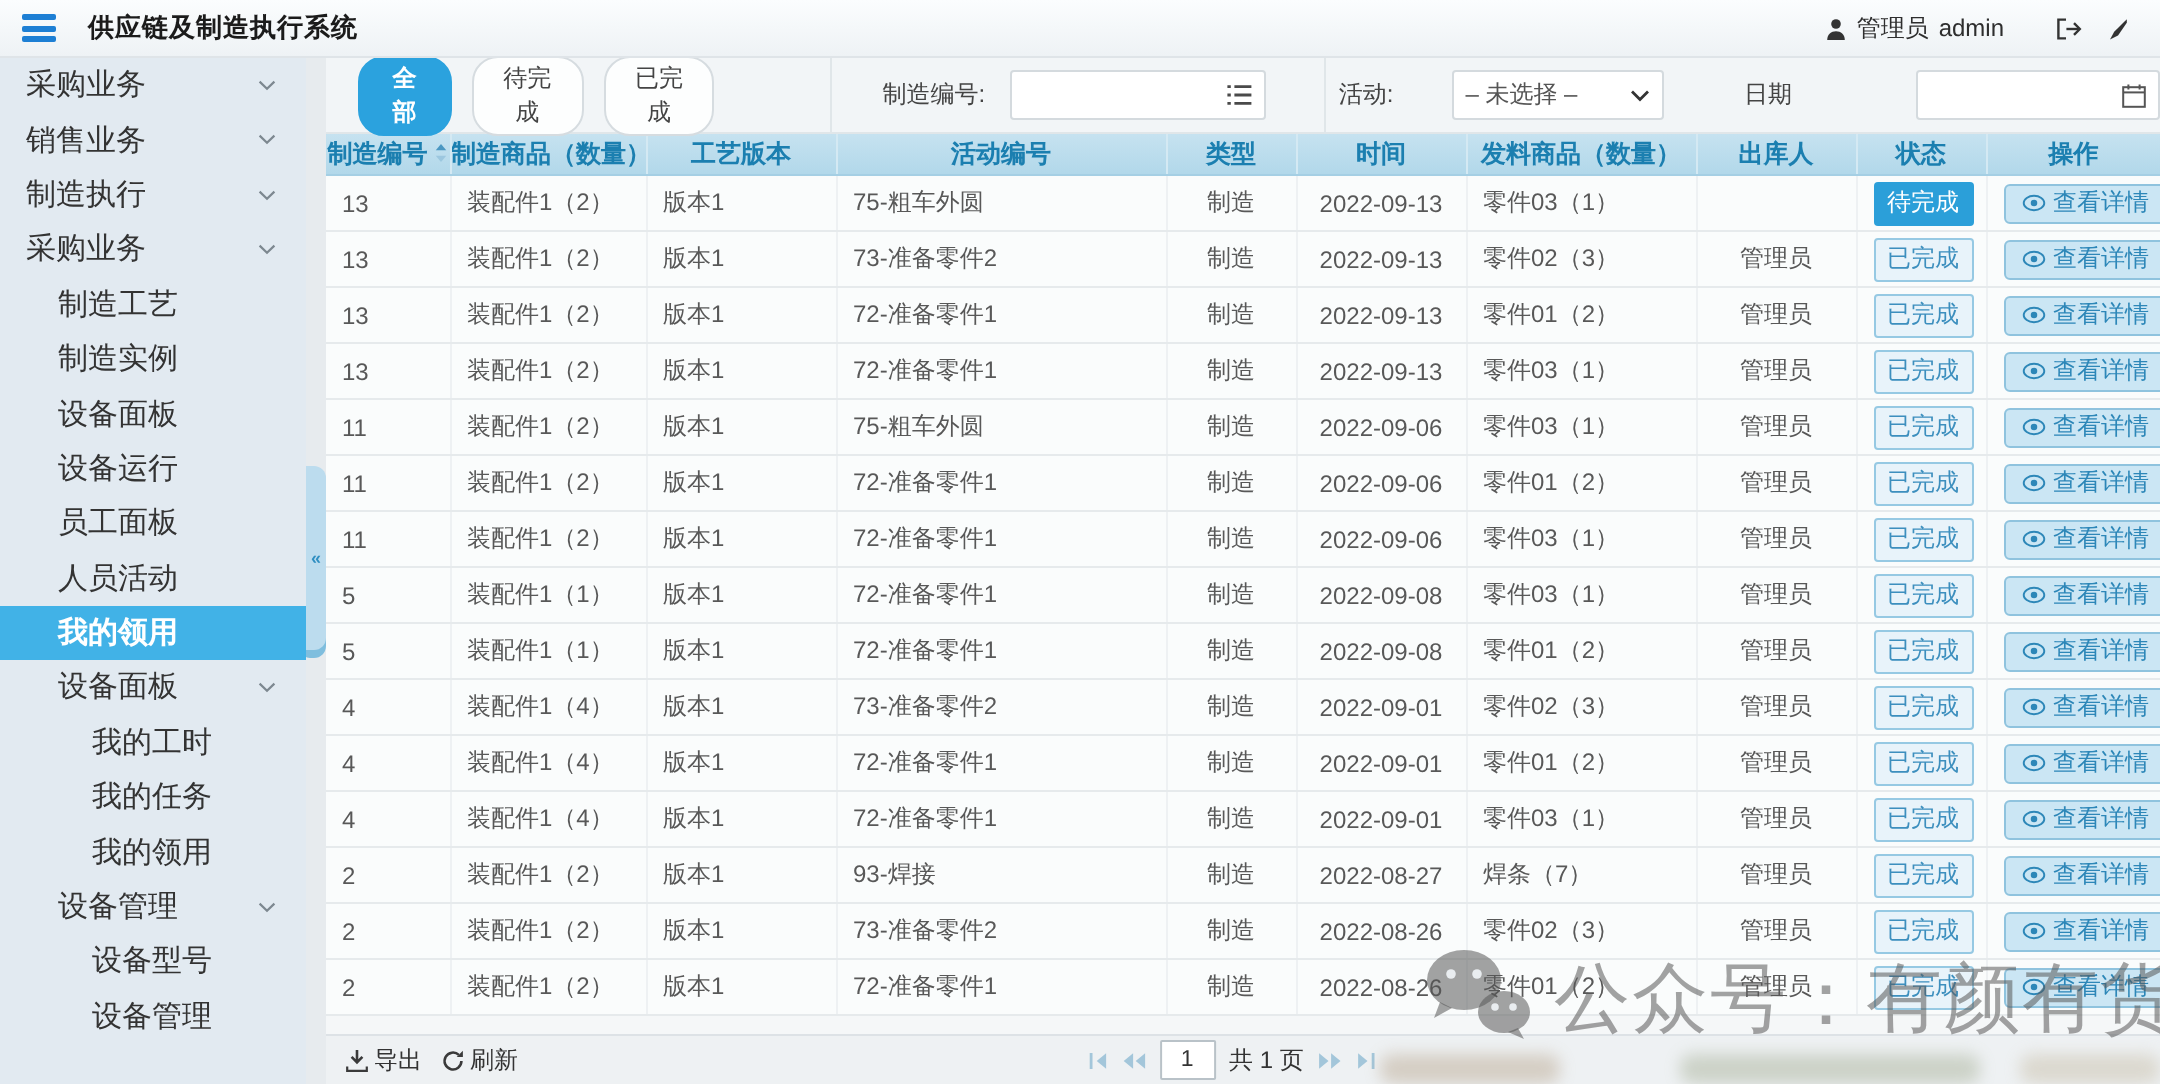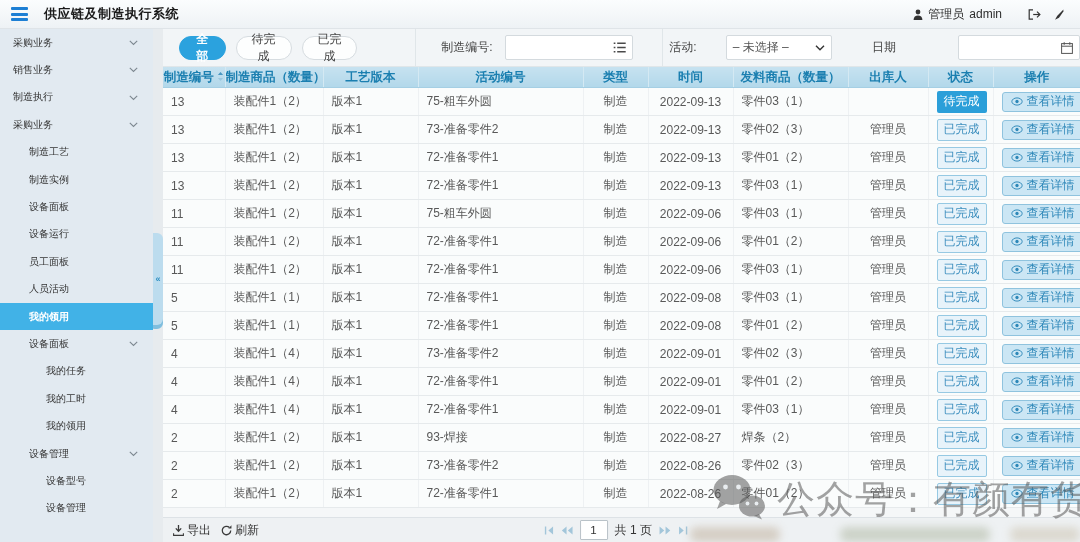--- a/index.html
+++ b/index.html
@@ -13,36 +13,36 @@
     box-sizing:border-box;display:flex;align-items:center;position:relative;z-index:5}
   .burger{width:17px;margin-left:11px;display:flex;flex-direction:column;gap:2.5px;cursor:pointer}
   .burger i{height:3px;background:#1d7fd4;border-radius:1px;display:block}
   .app-title{font-size:13px;font-weight:bold;color:#1b1b1b;margin-left:16px;letter-spacing:.5px}
   .top-right{margin-left:auto;display:flex;align-items:center;margin-right:16px;font-size:12px;color:#2e2e2e}
   .top-right .uname{margin-left:5px}
   .top-right .gap{width:26px}
   .ticon{display:flex;align-items:center;cursor:pointer}
   
   .sidebar{position:absolute;left:0;top:29px;bottom:0;width:153px;background:#e2eaf1;overflow:hidden;z-index:4}
-  .sb-item{height:27.4px;display:flex;align-items:center;font-size:10px;color:#333;position:relative;cursor:pointer}
+  .sb-item{height:27.4px;display:flex;align-items:center;font-size:15px;color:#333;position:relative;cursor:pointer}
   .sb-item.lvl1{padding-left:13px}
   .sb-item.lvl2{padding-left:29px}
   .sb-item.lvl3{padding-left:46px}
   .sb-item.active{background:var(--sb-active,#41b2e7);color:#fff;font-weight:bold}
   .sb-chev{position:absolute;right:15px;top:11px;line-height:0}
   .collapse-tab{position:absolute;left:153px;top:233px;width:10px;height:92px;background:#bcdcee;
     border-radius:0 6px 6px 0;display:flex;align-items:center;justify-content:center;
     color:#2f8fc2;font-size:9px;font-weight:bold;cursor:pointer;z-index:4}
   .collapse-cap{position:absolute;left:151px;top:313px;width:12px;height:16px;background:#7fbede;
     border-radius:0 0 6px 4px;z-index:3}
   
   .main{position:absolute;left:163px;top:29px;right:0;bottom:0;background:#f5f7f8}
   .toolbar{height:38px;background:#f2f5f7;border-bottom:1px solid #e0e6e9;box-sizing:border-box;
     display:flex;align-items:center;font-size:12px;color:#444}
-  .tab{height:24px;padding:0 13px;border-radius:13px;display:inline-flex;align-items:center;font-size:12px;
+  .tab{height:40px;padding:0 13px;border-radius:13px;display:inline-flex;align-items:center;font-size:12px;
     background:#fdfefe;border:1px solid #d6dce0;color:#444;margin-left:10px;cursor:pointer;box-sizing:border-box}
   .tab.active{background:var(--accent,#2ba2de);border-color:var(--accent,#2ba2de);color:#fff;font-weight:bold}
   .tab:first-child{margin-left:16px}
   .tb-sep{width:1px;height:37px;background:#e0e6e9}
   .fld-label{white-space:nowrap}
   .inp{height:25px;background:#fff;border:1px solid #d4dade;border-radius:2px;box-sizing:border-box;
     display:flex;align-items:center;padding:0 6px;font-size:12px;color:#555}
   .inp input{border:none;outline:none;flex:1;min-width:0;font-size:12px;color:#555;background:transparent;
     font-family:"Liberation Sans","DejaVu Sans",sans-serif}
   .selectbox{justify-content:space-between;cursor:pointer}
@@ -160,24 +160,24 @@
       <div class="sb-item lvl2 active">
         <span>我的领用</span>
       </div>
       <div class="sb-item lvl2">
         <span>设备面板</span>
         <span class="sb-chev"><svg width="9" height="6" viewBox="0 0 9 6">
             <path d="M.8.8l3.7 3.6L8.2.8" fill="none" stroke="#7d8890" stroke-width="1.1"></path>
           </svg></span>
       </div>
       <div class="sb-item lvl3">
+        <span>我的工时</span>
+      </div>
+      <div class="sb-item lvl3">
         <span>我的任务</span>
-      </div>
-      <div class="sb-item lvl3">
-        <span>我的工时</span>
       </div>
       <div class="sb-item lvl3">
         <span>我的领用</span>
       </div>
       <div class="sb-item lvl2">
         <span>设备管理</span>
         <span class="sb-chev"><svg width="9" height="6" viewBox="0 0 9 6">
             <path d="M.8.8l3.7 3.6L8.2.8" fill="none" stroke="#7d8890" stroke-width="1.1"></path>
           </svg></span>
       </div>
@@ -484,21 +484,21 @@
               <span>查看详情</span>
             </button></td>
         </tr>
         <tr>
           <td>2</td>
           <td>装配件1（2）</td>
           <td>版本1</td>
           <td>93-焊接</td>
           <td class="center">制造</td>
           <td class="center">2022-08-27</td>
-          <td>焊条（2）</td>
+          <td>焊条（7）</td>
           <td class="center">管理员</td>
           <td class="center"><span class="badge-done">已完成</span></td>
           <td class="center"><button class="detail-btn">
               <span style="line-height: 0;"><svg width="12" height="9" viewBox="0 0 14 10">
                   <ellipse cx="7" cy="5" rx="6" ry="4.2" fill="none" stroke="currentColor" stroke-width="1.1"></ellipse>
                   <circle cx="7" cy="5" r="1.9" fill="currentColor"></circle>
                 </svg></span>
               <span>查看详情</span>
             </button></td>
         </tr>

